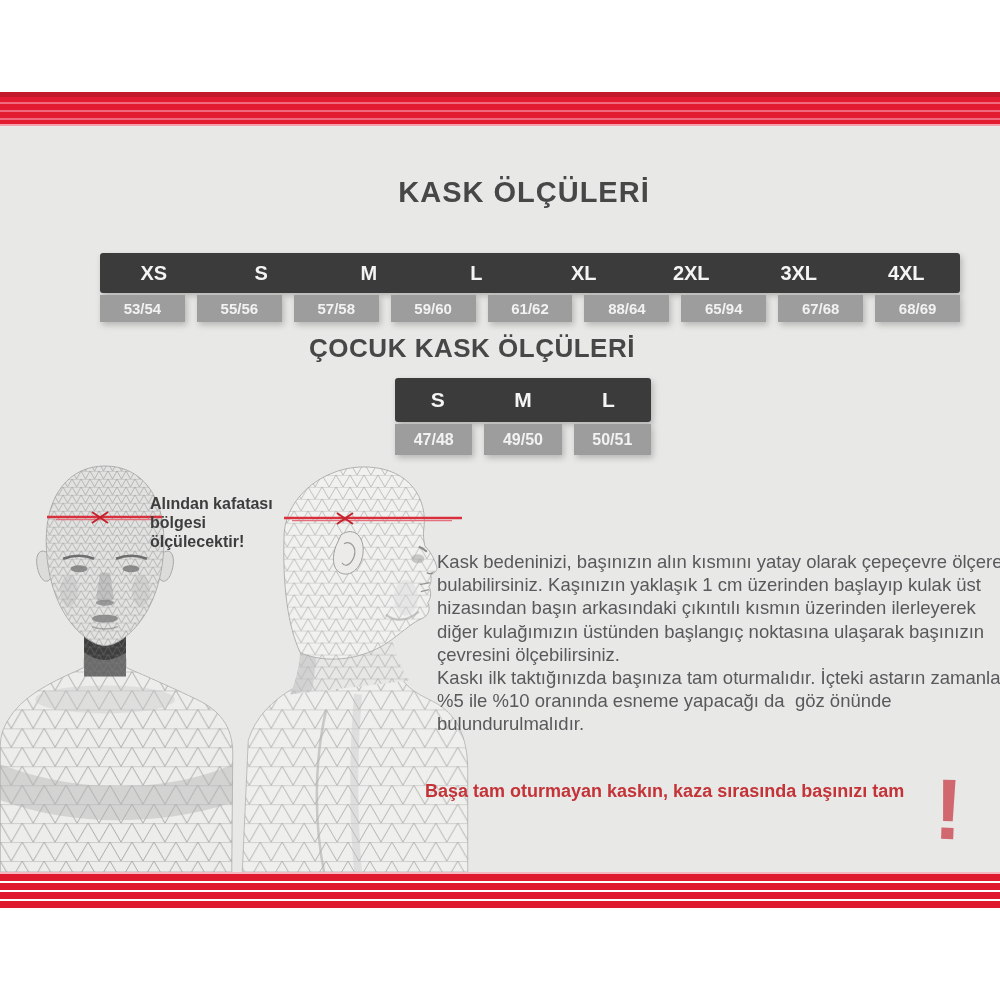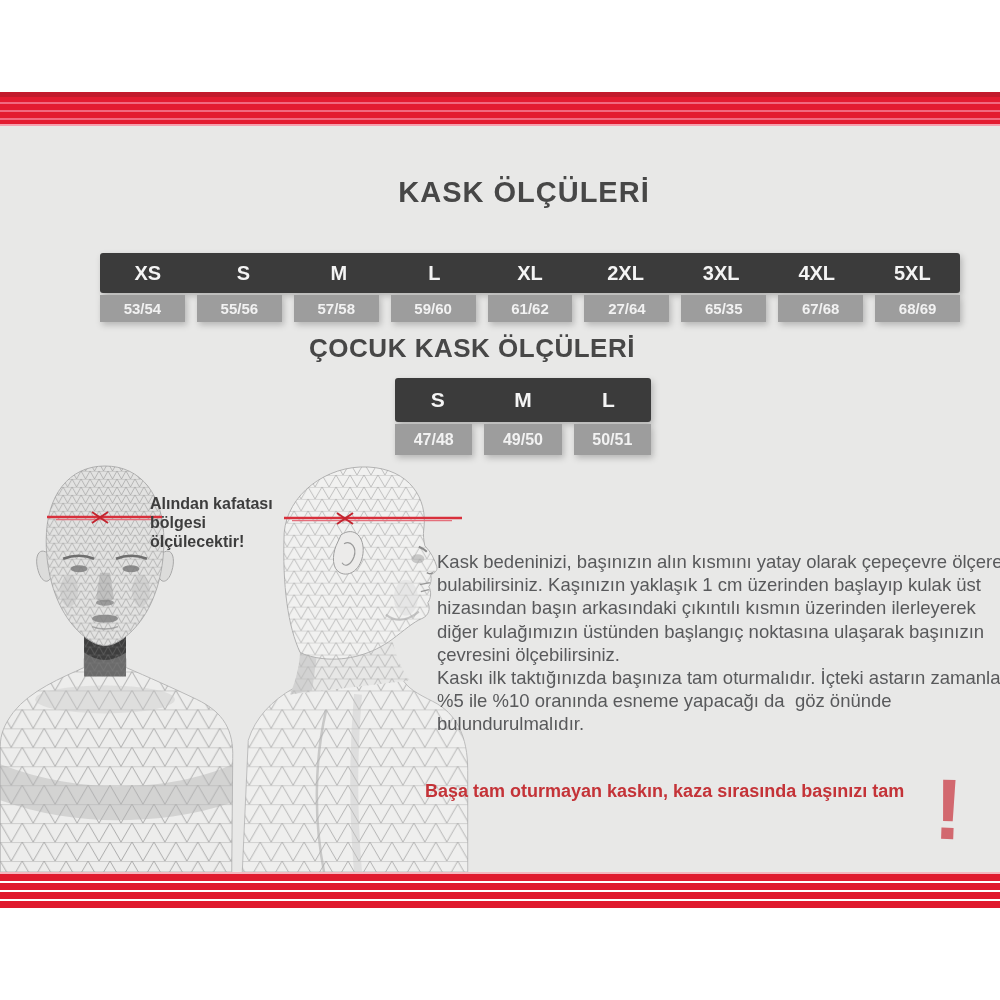--- a/index.html
+++ b/index.html
@@ -96,30 +96,29 @@
     <div class="size-table adult">
       <div class="row head">
         <div class="cell">XS</div>
         <div class="cell">S</div>
         <div class="cell">M</div>
         <div class="cell">L</div>
         <div class="cell">XL</div>
         <div class="cell">2XL</div>
         <div class="cell">3XL</div>
         <div class="cell">4XL</div>
-        <div class="cell">5XL</div>
       </div>
       <div class="row vals">
         <div class="cell">53/54</div>
         <div class="cell">55/56</div>
         <div class="cell">57/58</div>
         <div class="cell">59/60</div>
         <div class="cell">61/62</div>
-        <div class="cell">27/64</div>
-        <div class="cell">65/35</div>
+        <div class="cell">88/64</div>
+        <div class="cell">65/94</div>
         <div class="cell">67/68</div>
         <div class="cell">68/69</div>
       </div>
     </div>
 
     <div class="child-title">ÇOCUK KASK ÖLÇÜLERİ</div>
 
     <div class="size-table child">
       <div class="row head">
         <div class="cell">S</div>

